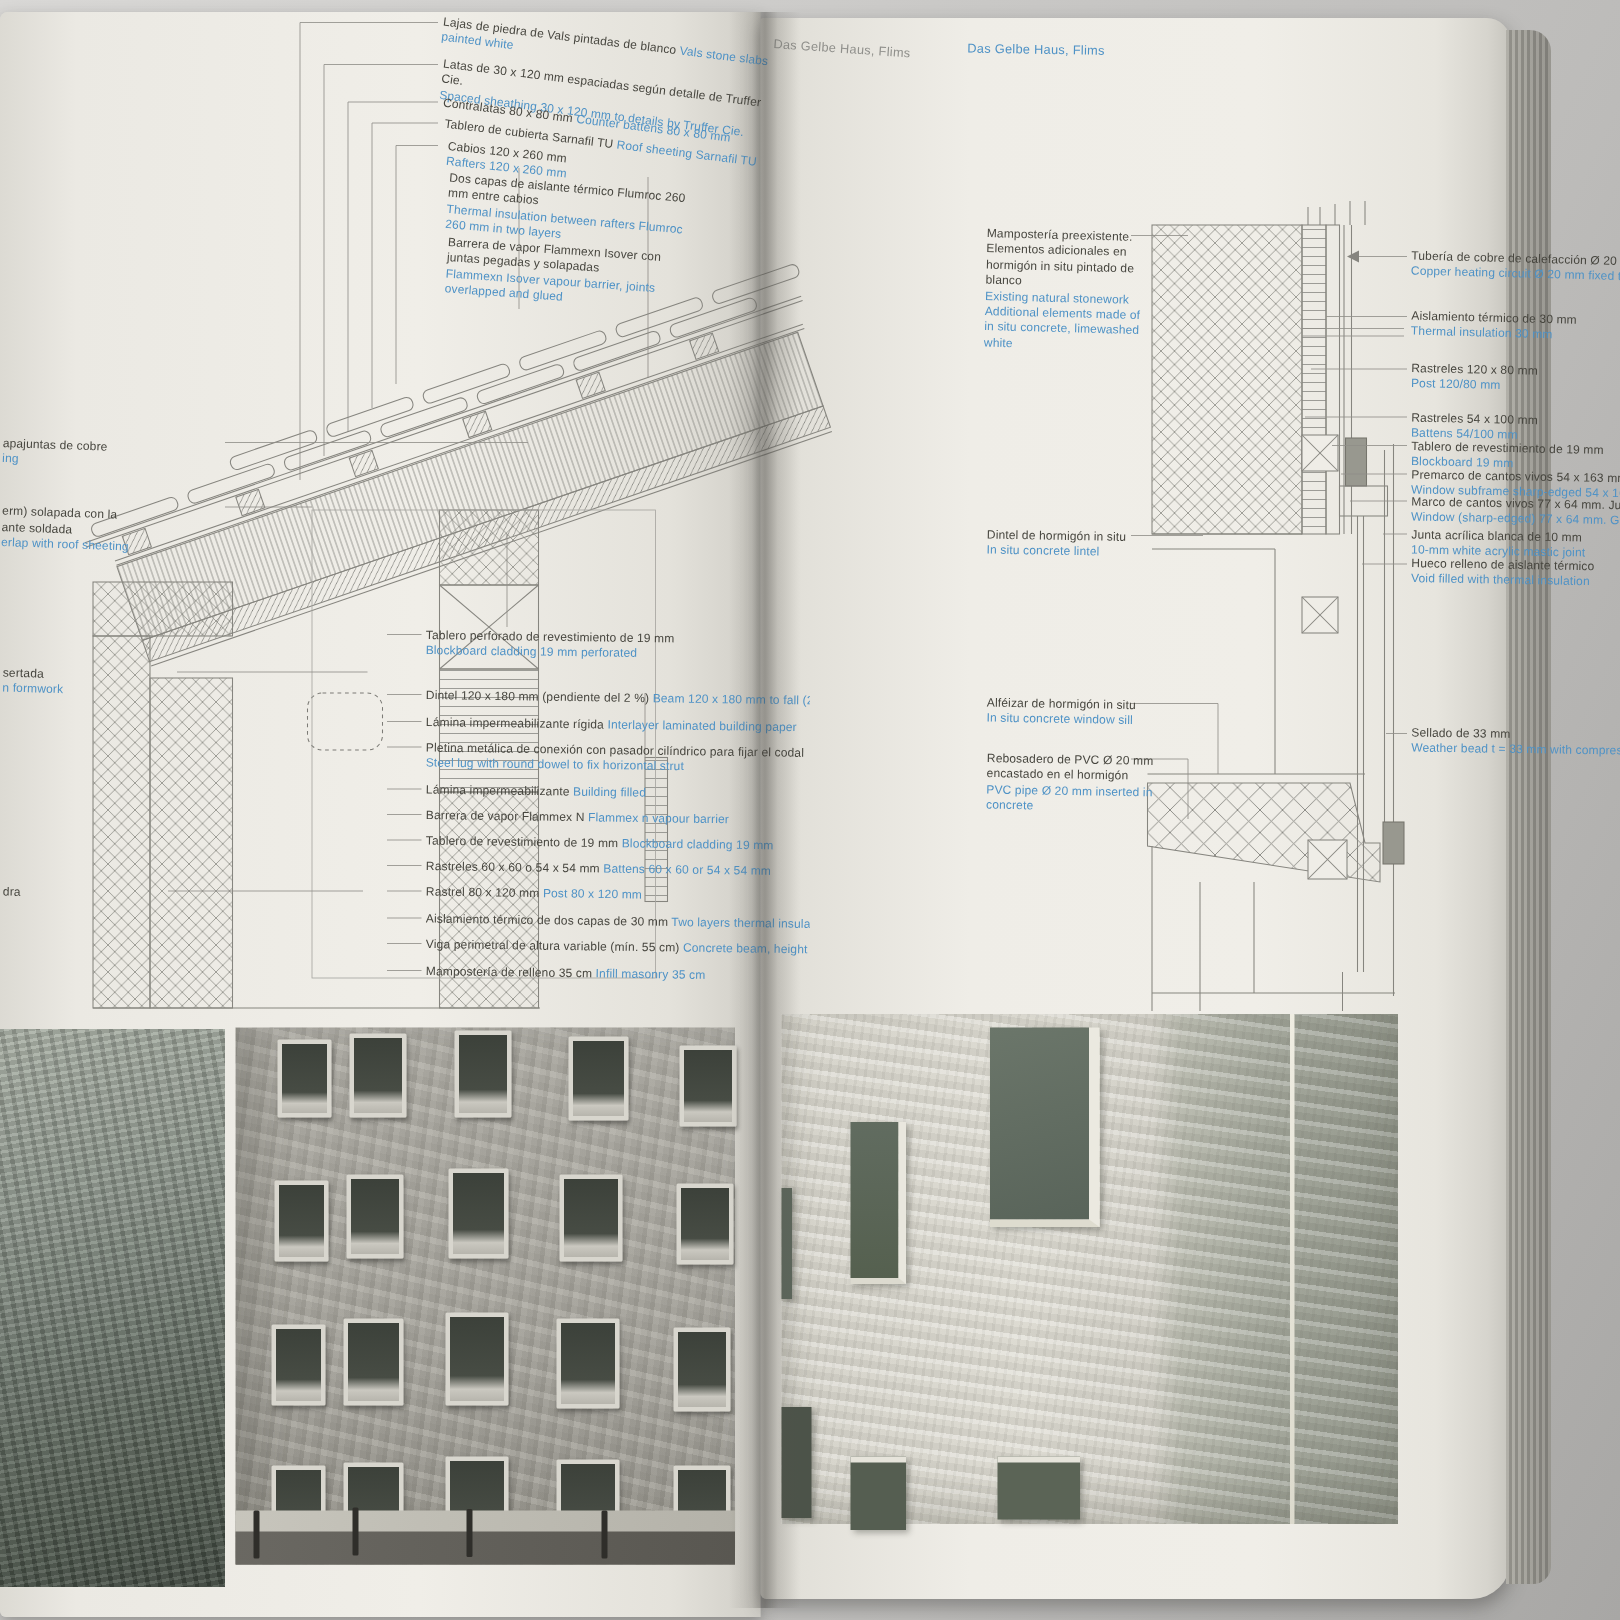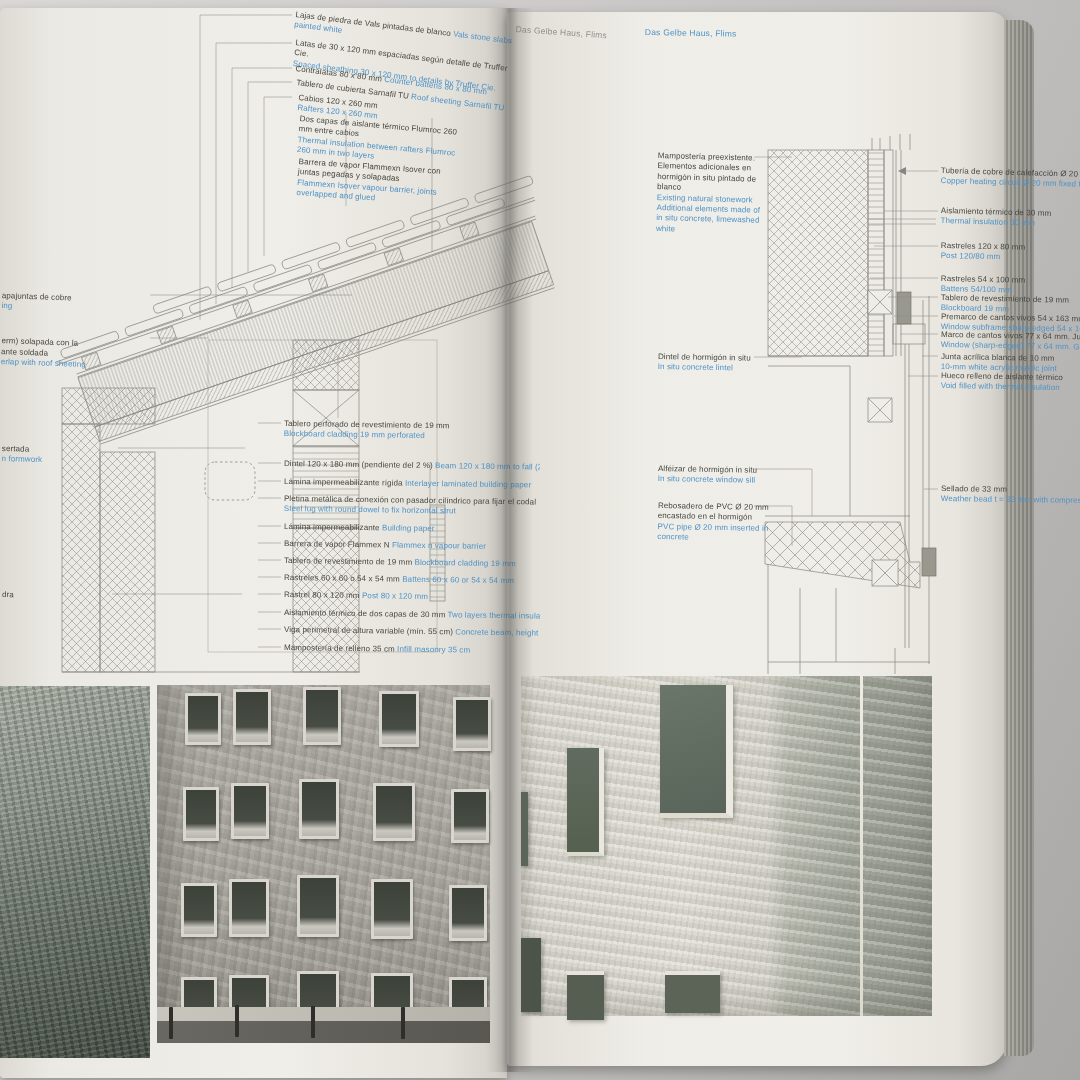--- a/index.html
+++ b/index.html
@@ -316,21 +316,21 @@
   <div class="lbl nw clip" style="left:284px;top:459px;width:256px;transform:rotate(.8deg)">
     <span class="es">Dintel 120 x 180 mm (pendiente del 2 %) </span><span class="en">Beam 120 x 180 mm to fall (2 %)</span>
   </div>
   <div class="lbl" style="left:284px;top:477px;width:258px;transform:rotate(.8deg)">
     <span class="es">Lámina impermeabilizante rígida </span><span class="en">Interlayer laminated building paper</span>
   </div>
   <div class="lbl" style="left:284px;top:494px;width:260px;transform:rotate(.8deg)">
     <span class="es">Pletina metálica de conexión con pasador cilíndrico para fijar el codal </span><span class="en">Steel lug with round dowel to fix horizontal strut</span>
   </div>
   <div class="lbl" style="left:284px;top:522px;width:258px;transform:rotate(.8deg)">
-    <span class="es">Lámina impermeabilizante </span><span class="en">Building paper</span>
+    <span class="es">Lámina impermeabilizante </span><span class="en">Building filled</span>
   </div>
   <div class="lbl" style="left:284px;top:539px;width:258px;transform:rotate(.8deg)">
     <span class="es">Barrera de vapor Flammex N </span><span class="en">Flammex n vapour barrier</span>
   </div>
   <div class="lbl" style="left:284px;top:556px;width:258px;transform:rotate(.8deg)">
     <span class="es">Tablero de revestimiento de 19 mm </span><span class="en">Blockboard cladding 19 mm</span>
   </div>
   <div class="lbl" style="left:284px;top:573px;width:258px;transform:rotate(.8deg)">
     <span class="es">Rastreles 60 x 60 o 54 x 54 mm </span><span class="en">Battens 60 x 60 or 54 x 54 mm</span>
   </div>

